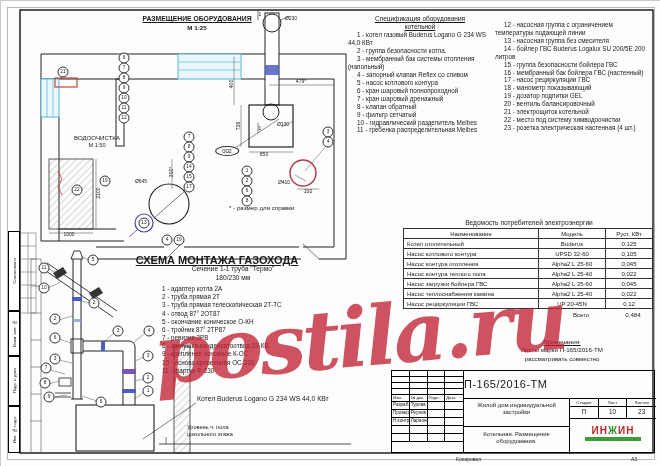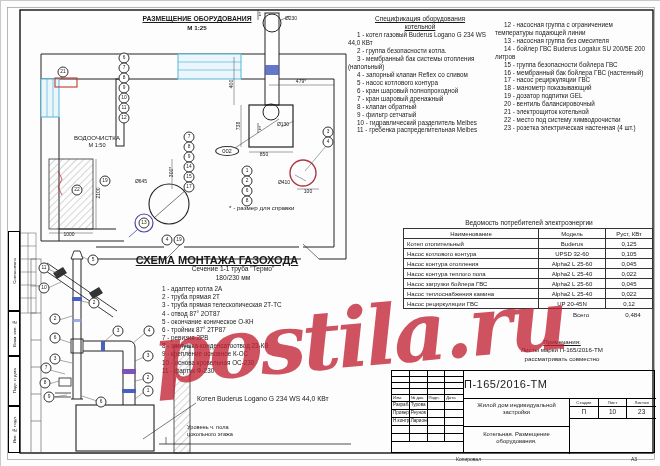--- a/index.html
+++ b/index.html
@@ -454,20 +454,26 @@
     <div id="tb-stage">
       <div class="stage-hdr">
         <div>Стадия</div>
         <div>Лист</div>
         <div>Листов</div>
       </div>
       <div class="stage-val">
         <div>П</div>
         <div>10</div>
         <div>23</div>
+      </div>
+      <div id="tb-logo">
+        <div class="word">
+          <span class="r1">ИН</span><span class="g1">Ж</span><span class="r1">ИН</span>
+        </div>
+        <div class="bar"></div>
       </div>
     </div>
   </div>
 
   <div class="t footer-copy">Копировал</div>
   <div class="t footer-format">А3</div>
 
   <div id="watermark">postila.ru</div>
 <div class="callout" style="left: 62px; top: 71px;">21</div>
     <div class="callout" style="left: 123px; top: 57px;">6</div>

